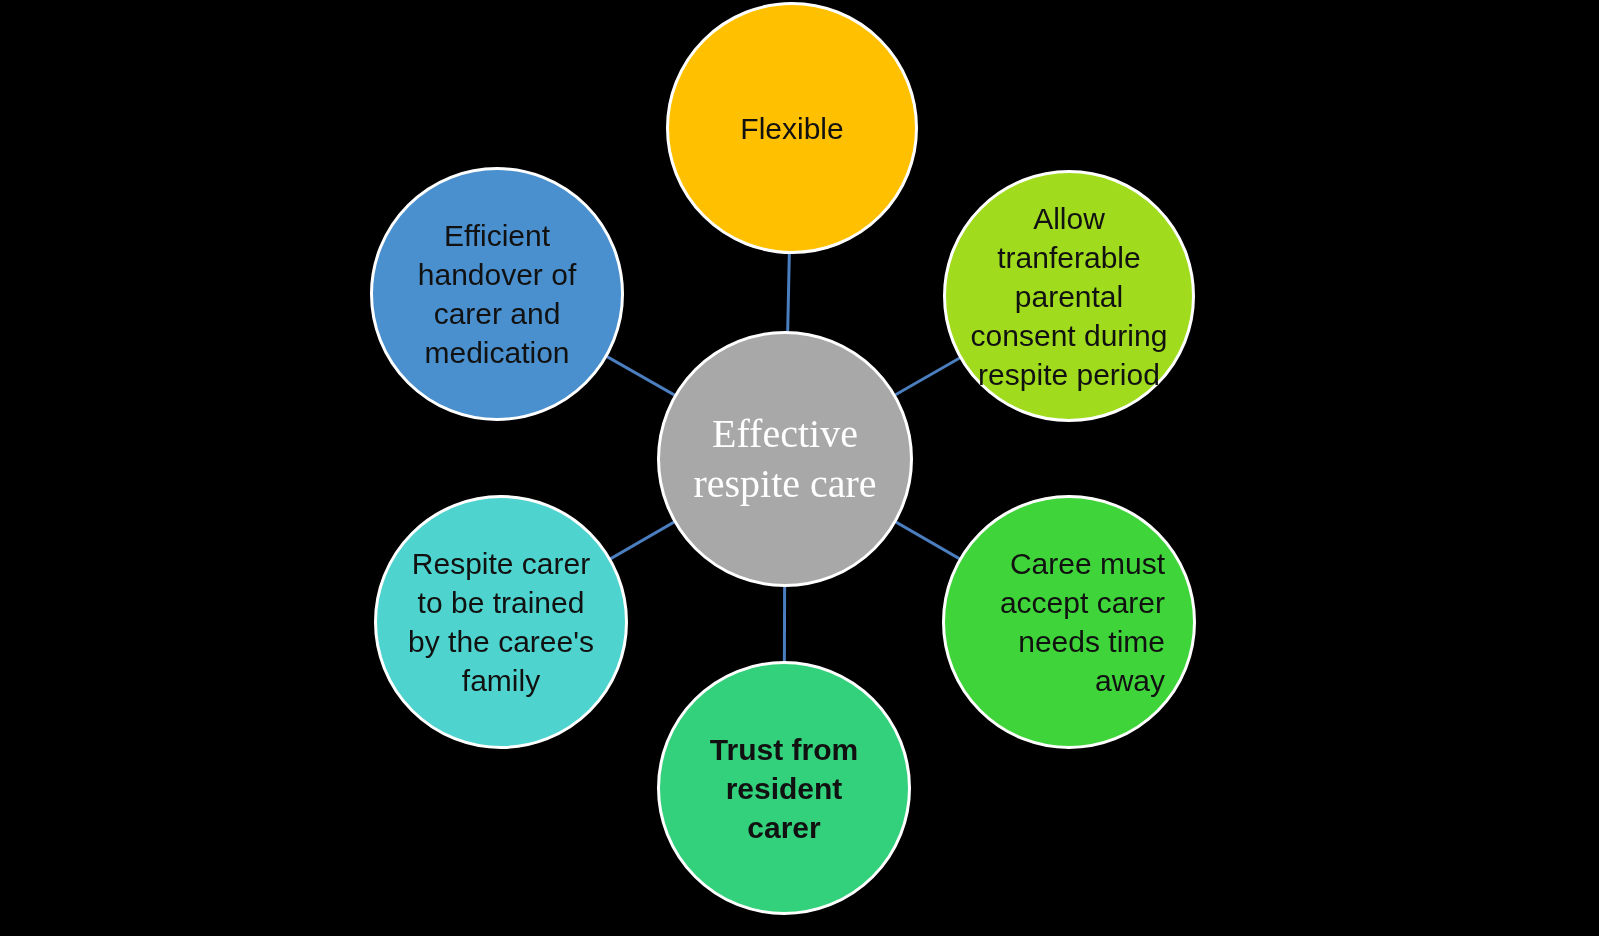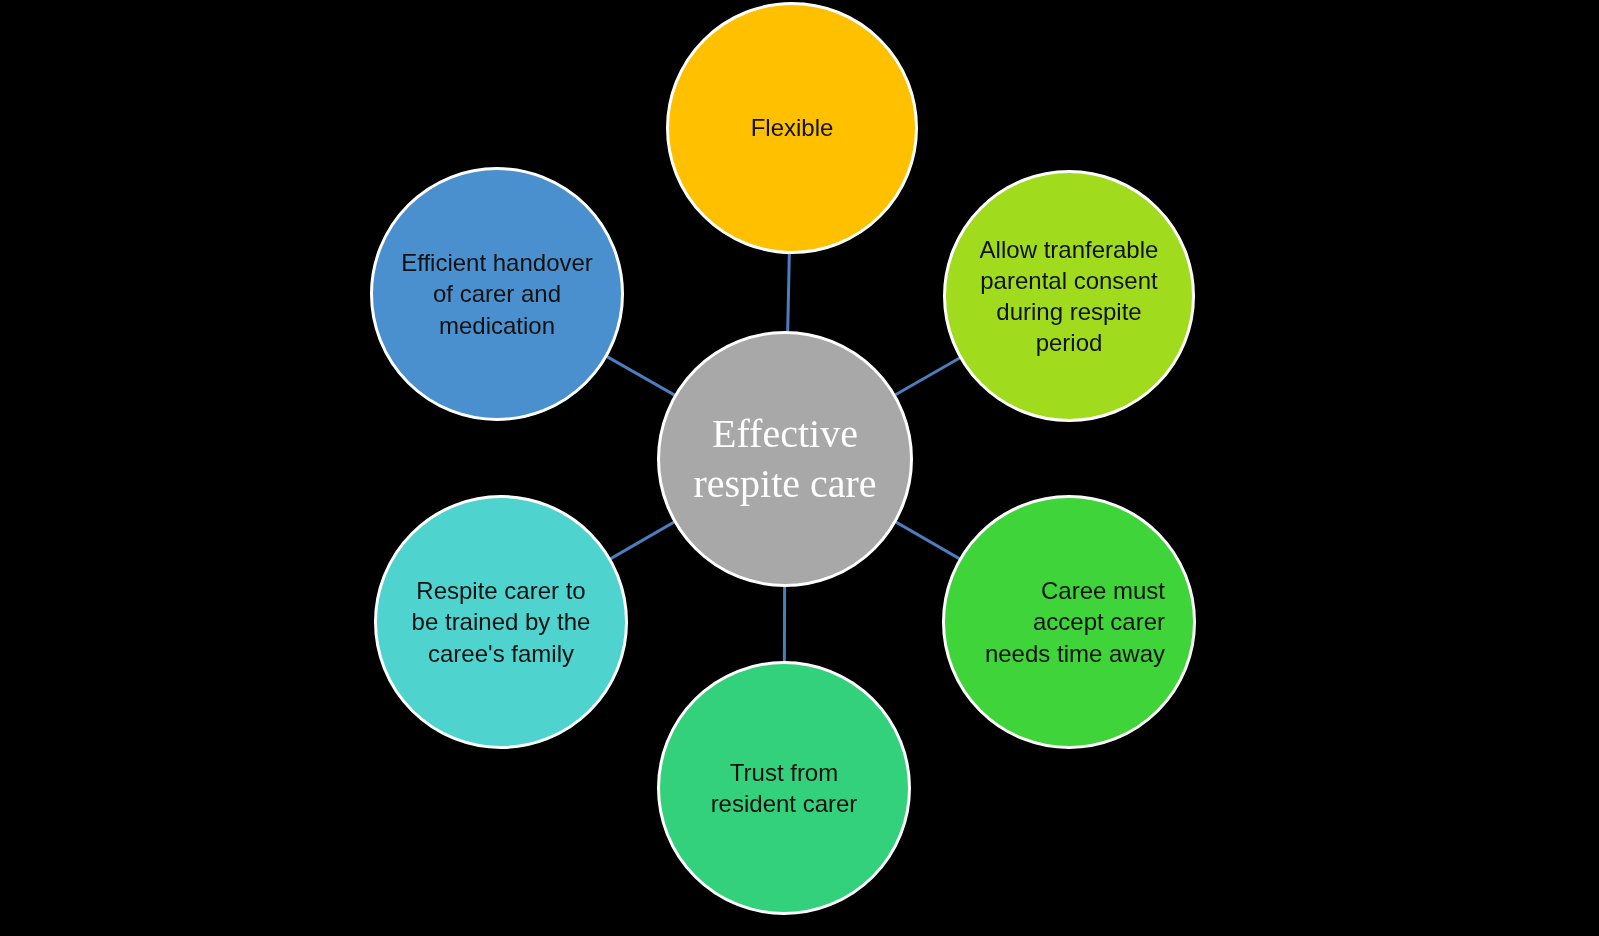--- a/index.html
+++ b/index.html
@@ -26,21 +26,21 @@
   .bubble {
     position: absolute;
     border-radius: 50%;
     border: 3px solid #ffffff;
     box-sizing: border-box;
     display: flex;
     align-items: center;
     justify-content: center;
     text-align: center;
     color: #111111;
-    font-size: 24px;
+    font-size: 30px;
     line-height: 1.3;
     padding: 28px;
   }
   .bubble-center {
     left: 657px; top: 331px;
     width: 256px; height: 256px;
     color: #ffffff;
     font-size: 40px;
     line-height: 1.25;
     padding: 24px;
@@ -91,21 +91,21 @@
   </div>
 
   <div class="bubble bubble-top-right" style="background: rgb(160, 219, 30);">
     <span>Allow tranferable parental consent during respite period</span>
   </div>
 
   <div class="bubble bubble-right" style="background: rgb(63, 212, 58); text-align: right;">
     <span>Caree must accept carer needs time away</span>
   </div>
 
-  <div class="bubble bubble-bottom" style="background: rgb(51, 209, 124);">
+  <div class="bubble bubble-bottom" style="background: rgb(51, 209, 124); font-weight: bold;">
     <span>Trust from resident carer</span>
   </div>
 
   <div class="bubble bubble-bottom-left" style="background: rgb(78, 211, 206);">
     <span>Respite carer to be trained by the caree's family</span>
   </div>
 
   <div class="bubble bubble-top-left" style="background: rgb(74, 144, 206);">
     <span>Efficient handover of carer and medication</span>
   </div>

